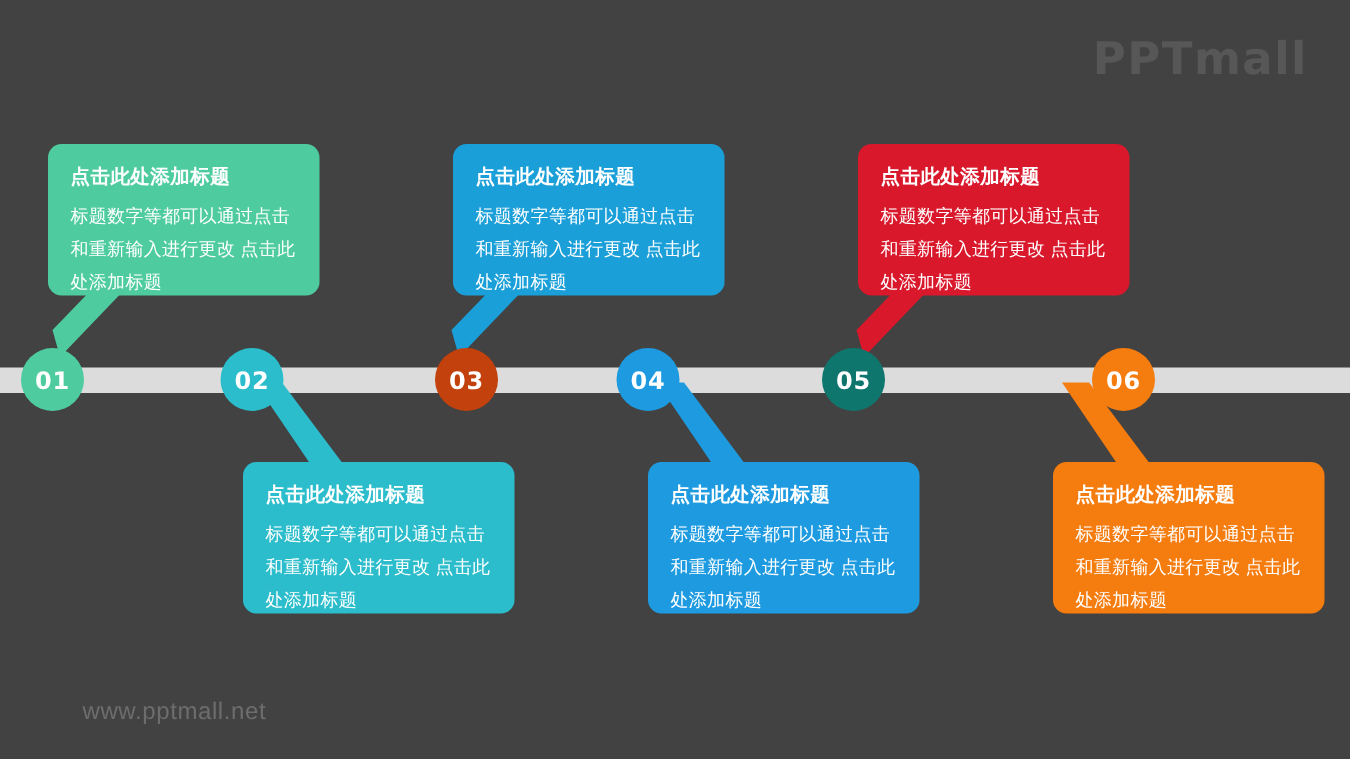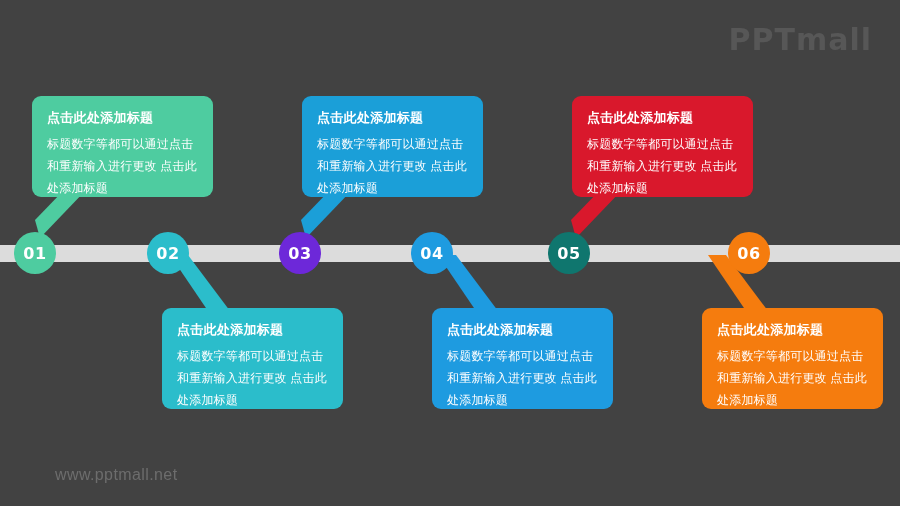--- a/index.html
+++ b/index.html
@@ -140,21 +140,21 @@
     <span>02</span>
   </div>
 
   <svg class="tail" style="left:292px; top:190px;" width="70" height="70" viewBox="0 0 70 70">
     <polygon points="38,0 60,0 14,48 9,30" fill="#1B9FD8"></polygon>
   </svg>
   <div class="card top" style="left:302px; background:#1B9FD8;">
     <div class="card-title">点击此处添加标题</div>
     <div class="card-body">标题数字等都可以通过点击和重新输入进行更改 点击此处添加标题</div>
   </div>
-  <div class="node" style="left:279px; background:#6d28d9;text-align:center;">
+  <div class="node" style="left:290px; background:#c2410c;text-align:center;">
     <span>03</span>
   </div>
 
   <svg class="tail" style="left:424px; top:255px;" width="80" height="70" viewBox="0 0 80 70">
     <polygon points="14,0 32,0 74,56 52,56" fill="#1E9BE0"></polygon>
   </svg>
   <div class="card bottom" style="left:432px; background:#1E9BE0;">
     <div class="card-title">点击此处添加标题</div>
     <div class="card-body">标题数字等都可以通过点击和重新输入进行更改 点击此处添加标题</div>
   </div>

